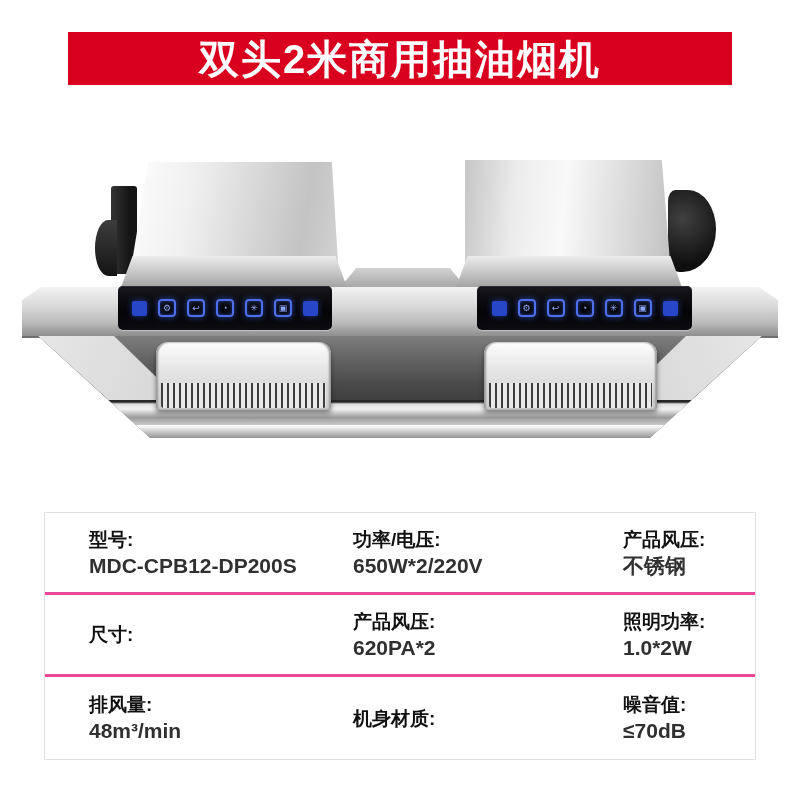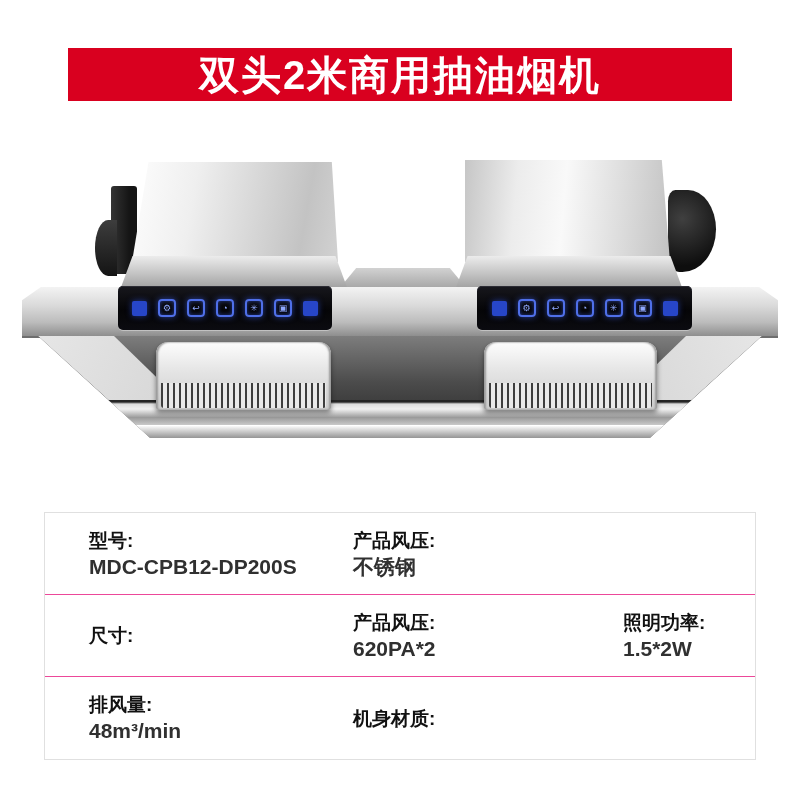--- a/index.html
+++ b/index.html
@@ -1,20 +1,20 @@
 <!DOCTYPE html>
 <html><head>
 <meta charset="utf-8">
 <style>
   html,body{margin:0;padding:0;background:#fff;}
   .stage{position:relative;width:800px;height:800px;background:#ffffff;overflow:hidden;
          font-family:"Liberation Sans","DejaVu Sans",sans-serif;}
 
   
-  .banner{position:absolute;left:68px;top:48px;width:664px;height:53px;background:#d9001f;
+  .banner{position:absolute;left:68px;top:32px;width:664px;height:53px;background:#d9001f;
           display:flex;align-items:center;justify-content:center;}
   .banner h1{margin:0;color:#fff;font-size:40px;font-weight:bold;letter-spacing:2px;line-height:1;}
 
   
   .product{position:absolute;left:0;top:0;width:800px;height:800px;}
   .product *{position:absolute;}
 
   .duct-left{left:111px;top:186px;width:26px;height:88px;background:linear-gradient(90deg,#343434,#151515 70%);border-radius:3px;}
   .duct-left-bump{left:95px;top:220px;width:22px;height:56px;background:linear-gradient(180deg,#3d3d3d,#141414);
                   border-radius:14px 0 0 14px / 30px 0 0 30px;}
@@ -75,21 +75,21 @@
   .filter-left{left:118px;width:175px;}
   .filter-right{left:446px;width:173px;}
   .filter .teeth{left:5px;right:5px;bottom:2px;height:25px;
              background:repeating-linear-gradient(90deg,#3d3d3d 0 2px,#e9e9e9 2px 6px);
              border-radius:0 0 3px 3px;}
 
   
   .spec-table{position:absolute;left:44px;top:512px;width:712px;
              border:1px solid #e0e0e0;box-sizing:border-box;}
   .spec-row{display:grid;grid-template-columns:264px 270px 1fr;height:82px;
-             padding-left:44px;box-sizing:border-box;border-bottom:1px solid #ec4899;}
+             padding-left:44px;box-sizing:border-box;border-bottom:3px solid #ec4899;}
   .spec-row:last-child{border-bottom:none;}
   .spec-cell{display:flex;flex-direction:column;justify-content:center;gap:6px;}
   .spec-label{font-size:19px;font-weight:bold;color:#111;line-height:1;}
   .spec-value{font-size:21px;font-weight:700;color:#303030;line-height:1;}
 </style>
 </head>
 <body>
 
 <div class="stage">
 
@@ -145,41 +145,49 @@
     </div>
   </div>
 
   <div class="spec-table">
     <div class="spec-row">
       <div class="spec-cell">
         <div class="spec-label">型号:</div>
         <div class="spec-value">MDC-CPB12-DP200S</div>
       </div>
       <div class="spec-cell">
+        <div class="spec-label">功率/电压:</div>
+        <div class="spec-value">650W*2/220V</div>
+      </div>
+      <div class="spec-cell">
         <div class="spec-label">产品风压:</div>
         <div class="spec-value">不锈钢</div>
       </div>
     </div>
     <div class="spec-row">
       <div class="spec-cell">
         <div class="spec-label">尺寸:</div>
       </div>
       <div class="spec-cell">
         <div class="spec-label">产品风压:</div>
         <div class="spec-value">620PA*2</div>
       </div>
       <div class="spec-cell">
         <div class="spec-label">照明功率:</div>
-        <div class="spec-value">1.5*2W</div>
+        <div class="spec-value">1.0*2W</div>
       </div>
     </div>
     <div class="spec-row">
       <div class="spec-cell">
         <div class="spec-label">排风量:</div>
         <div class="spec-value">48m³/min</div>
       </div>
       <div class="spec-cell">
         <div class="spec-label">机身材质:</div>
       </div>
+      <div class="spec-cell">
+        <div class="spec-label">噪音值:</div>
+        <div class="spec-value">≤70dB</div>
+      </div>
     </div>
   </div>
 
 </div>
 
 </body></html>

